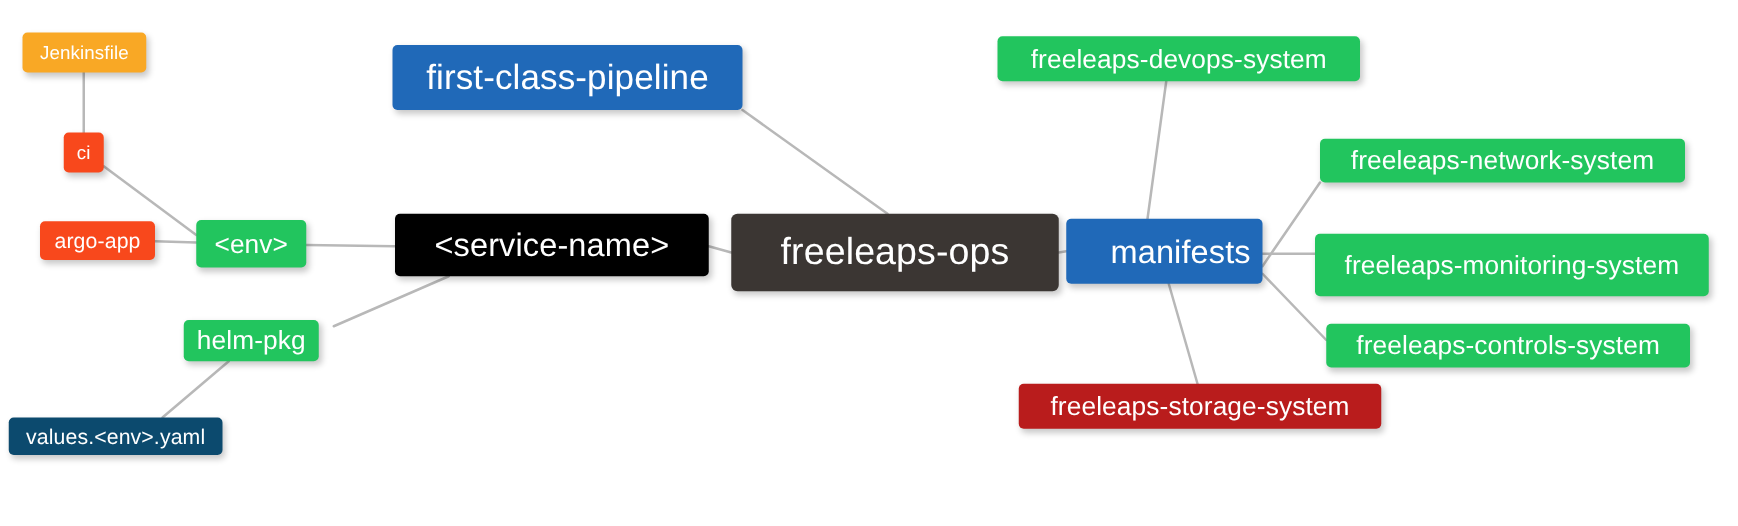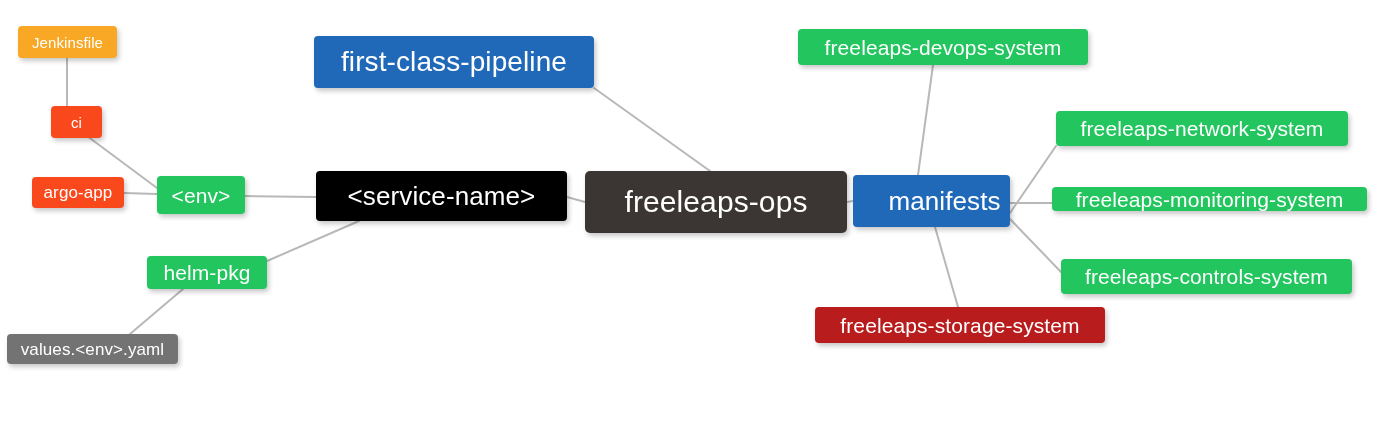--- a/index.html
+++ b/index.html
@@ -81,42 +81,42 @@
       </div>
       <div class="node" style="left: 314px; top: 36px; width: 280px; height: 52px; background: rgb(32, 105, 184); font-size: 28px;">
         <span>first-class-pipeline</span>
       </div>
       <div class="node" style="left: 853px; top: 175px; width: 157px; height: 52px; background: rgb(32, 105, 184); font-size: 26px; padding-left: 36px;">
         <span>manifests</span>
       </div>
       <div class="node" style="left: 157px; top: 176px; width: 88px; height: 38px; background: rgb(34, 197, 94); font-size: 21px;">
         <span>&lt;env&gt;</span>
       </div>
-      <div class="node" style="left: 147px; top: 256px; width: 120px; height: 33px; background: rgb(34, 197, 94); font-size: 21px;">
+      <div class="node" style="left: 147px; top: 256px; width: 108px; height: 33px; background: rgb(34, 197, 94); font-size: 21px;">
         <span>helm-pkg</span>
       </div>
-      <div class="node" style="left: 7px; top: 334px; width: 171px; height: 30px; background: #737373; font-size: 17px;">
+      <div class="node" style="left: 7px; top: 334px; width: 171px; height: 30px; background: #0c4a6e; font-size: 17px;">
         <span>values.&lt;env&gt;.yaml</span>
       </div>
-      <div class="node" style="left: 51px; top: 106px; width: 51px; height: 32px; background: rgb(248, 72, 28); font-size: 15px;">
+      <div class="node" style="left: 51px; top: 106px; width: 32px; height: 32px; background: rgb(248, 72, 28); font-size: 15px;">
         <span>ci</span>
       </div>
       <div class="node" style="left: 18px; top: 26px; width: 99px; height: 32px; background: rgb(249, 168, 37); font-size: 15px;">
         <span>Jenkinsfile</span>
       </div>
       <div class="node" style="left: 32px; top: 177px; width: 92px; height: 31px; background: rgb(248, 72, 28); font-size: 17px;">
         <span>argo-app</span>
       </div>
       <div class="node" style="left: 798px; top: 29px; width: 290px; height: 36px; background: rgb(34, 197, 94); font-size: 21px;">
         <span>freeleaps-devops-system</span>
       </div>
       <div class="node" style="left: 1056px; top: 111px; width: 292px; height: 35px; background: rgb(34, 197, 94); font-size: 21px;">
         <span>freeleaps-network-system</span>
       </div>
-      <div class="node" style="left: 1052px; top: 187px; width: 315px; height: 24px; background: rgb(34, 197, 94); font-size: 21px;">
+      <div class="node" style="left: 1052px; top: 187px; width: 315px; height: 50px; background: rgb(34, 197, 94); font-size: 21px;">
         <span>freeleaps-monitoring-system</span>
       </div>
       <div class="node" style="left: 1061px; top: 259px; width: 291px; height: 35px; background: rgb(34, 197, 94); font-size: 21px;">
         <span>freeleaps-controls-system</span>
       </div>
       <div class="node" style="left: 815px; top: 307px; width: 290px; height: 36px; background: #b91c1c; font-size: 21px;">
         <span>freeleaps-storage-system</span>
       </div>
     </div>
 </div>

